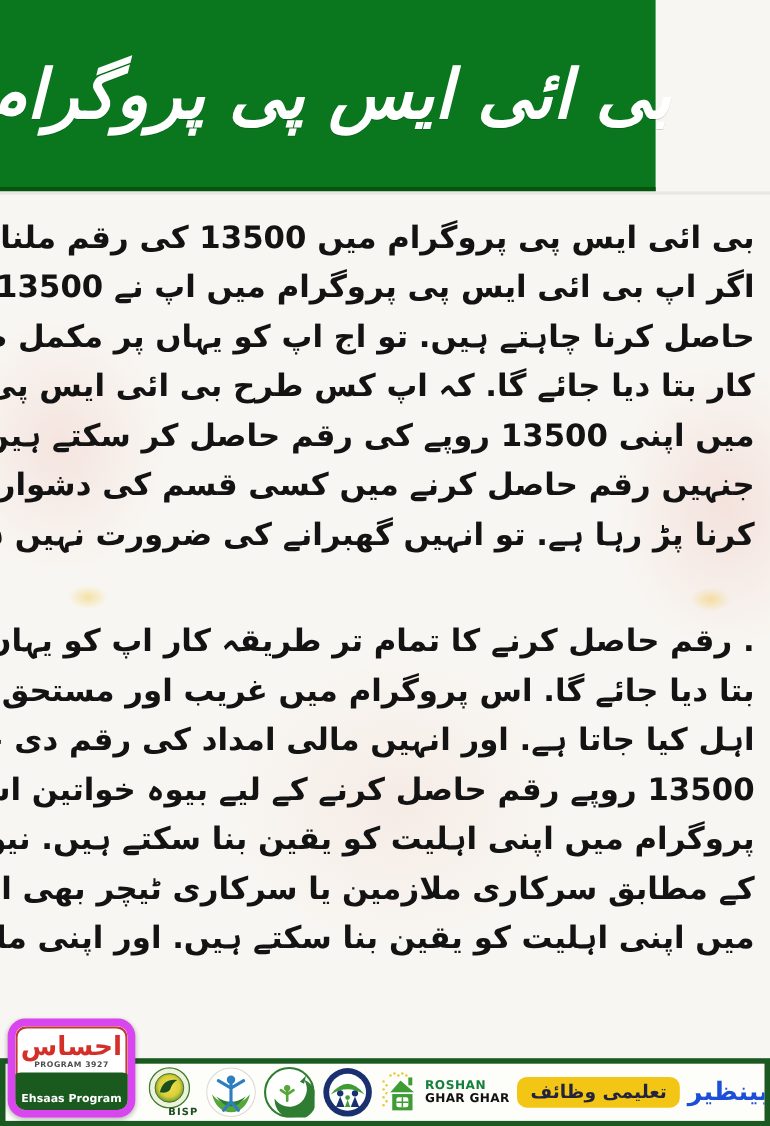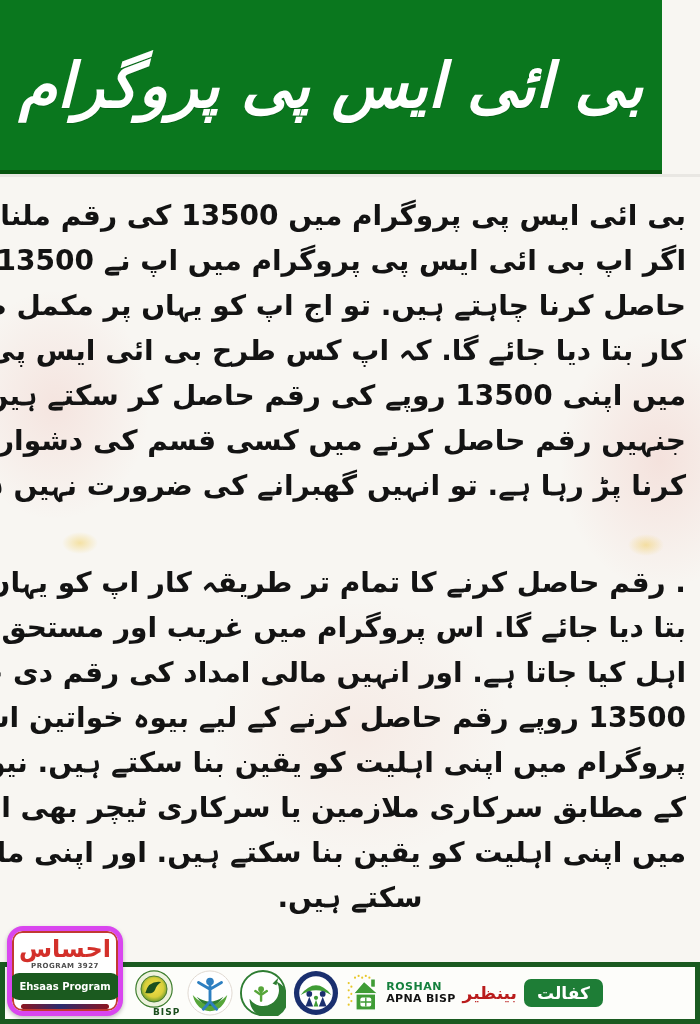--- a/index.html
+++ b/index.html
@@ -3,21 +3,21 @@
 <meta charset="utf-8">
 <style>
   html,body{margin:0;padding:0;}
   body{
     width:700px;height:1024px;position:relative;overflow:hidden;
     background:#f8f6f2;
     font-family:"DejaVu Sans", sans-serif;
   }
   
   .header{
-    position:absolute;top:0;left:0;width:662px;height:170px;
+    position:absolute;top:0;left:0;width:596px;height:170px;
     background:#0a771e;
     border-bottom:4px solid #07540f;
     display:flex;align-items:center;justify-content:center;
   }
   .header-title{
     color:#ffffff;font-size:62px;font-weight:bold;font-style:italic;
     direction:rtl;white-space:nowrap;letter-spacing:2px;
     text-shadow:0 1px 0 rgba(0,0,0,.15);
   }
   .header-underline{
@@ -72,42 +72,42 @@
   .roshan-l2{font-size:11px;font-weight:bold;color:#121212;letter-spacing:.3px;}
   .badge-yellow{
     flex:0 0 auto;background:#f3c515;color:#23233f;font-size:17px;font-weight:bold;
     border-radius:9px;padding:4px 12px;direction:rtl;white-space:nowrap;
   }
   .badge-green{
     flex:0 0 auto;background:#1e7d36;color:#ffffff;font-size:17px;font-weight:bold;
     border-radius:7px;padding:4px 13px;direction:rtl;white-space:nowrap;
   }
   .benazir-text{
-    flex:0 0 auto;color:#b91c1c;font-size:17px;font-weight:bold;direction:rtl;white-space:nowrap;
+    flex:0 0 auto;color:#1d4ed8;font-size:23px;font-weight:bold;direction:rtl;white-space:nowrap;
   }
   
   .ehsaas{
     position:absolute;left:7px;bottom:8px;width:116px;height:90px;z-index:5;
     box-sizing:border-box;background:#ffffff;
-    border:5px solid #d946ef;border-radius:16px;
+    border:7px solid #d946ef;border-radius:16px;
     box-shadow:0 2px 4px rgba(0,0,0,.25);
     display:flex;flex-direction:column;align-items:center;justify-content:flex-start;
     overflow:hidden;
   }
   .ehsaas-inner{
     box-sizing:border-box;width:100%;height:100%;
     border:2px solid #c23a33;border-radius:10px;
     display:flex;flex-direction:column;align-items:center;
     padding-top:4px;
   }
   .ehsaas-urdu{color:#d3302a;font-size:24px;font-weight:bold;line-height:24px;direction:rtl;}
   .ehsaas-program{font-size:7px;font-weight:bold;color:#4c4c4c;letter-spacing:.5px;margin-top:1px;}
   .ehsaas-pill{
     margin-top:3px;background:#1b5a1f;color:#ffffff;font-size:10px;font-weight:bold;
-    border-radius:9px;padding:8px 9px;white-space:nowrap;
+    border-radius:9px;padding:19px 9px;white-space:nowrap;
   }
   .ehsaas-ribbon{
     margin-top:4px;width:86%;height:8px;border-radius:4px;
     background:linear-gradient(90deg,#8c1520 0%,#2b2b6e 45%,#8c1520 100%);
   }
 </style>
 </head>
 <body>
 
 <div class="header">
@@ -132,21 +132,20 @@
     <div class="uline-center">کرنا پڑ رہا ہے. تو انہیں گھبرانے کی ضرورت نہیں ہے</div>
   </div>
   <div class="para para-2">
     <div class="uline">. رقم حاصل کرنے کا تمام تر طریقہ کار اپ کو یہاں پر</div>
     <div class="uline">بتا دیا جائے گا. اس پروگرام میں غریب اور مستحق لوگوں کو</div>
     <div class="uline">اہل کیا جاتا ہے. اور انہیں مالی امداد کی رقم دی جاتی ہے.</div>
     <div class="uline">13500 روپے رقم حاصل کرنے کے لیے بیوہ خواتین اس</div>
     <div class="uline">پروگرام میں اپنی اہلیت کو یقین بنا سکتے ہیں. نیو لیٹیسٹ اپڈیٹ</div>
     <div class="uline">کے مطابق سرکاری ملازمین یا سرکاری ٹیچر بھی اس پروگرام</div>
     <div class="uline">میں اپنی اہلیت کو یقین بنا سکتے ہیں. اور اپنی مالی امداد حاصل کر</div>
-    <div class="uline-center">سکتے ہیں.</div>
   </div>
 </div>
 
 <div class="footer-frame">
   <div class="logo-row">
 
     <div class="circle-logo">
       <svg width="38" height="38" viewBox="0 0 48 48">
         <defs>
           <radialGradient id="bispGrad" cx="50%" cy="45%" r="60%">
@@ -213,24 +212,25 @@
             <circle cx="26" cy="4" r="1.2"></circle>
         </g>
         <rect x="28" y="6" width="4" height="8" fill="#3f9c35"></rect>
         <path d="M8 22 L20 8 L36 22 Z" fill="#3f9c35" stroke="#ffffff" stroke-width="1.5"></path>
         <rect x="11" y="22" width="22" height="18" fill="#3f9c35" stroke="#ffffff" stroke-width="1.5"></rect>
         <rect x="16" y="26" width="12" height="10" rx="2" fill="#ffffff"></rect>
         <path d="M22 26 L22 36 M16 31 L28 31" stroke="#3f9c35" stroke-width="1.5"></path>
       </svg>
       <div class="roshan-text">
         <span class="roshan-l1">ROSHAN</span>
-        <span class="roshan-l2">APNA BISP</span>
+        <span class="roshan-l2">GHAR GHAR</span>
       </div>
     </div>
 
+    <div class="badge-yellow">تعلیمی وظائف</div>
     <div class="benazir-text">بینظیر</div>
 
     <div class="badge-green">کفالت</div>
 
   </div>
 </div>
 
 <div class="ehsaas">
   <div class="ehsaas-inner">
     <div class="ehsaas-urdu">احساس</div>

